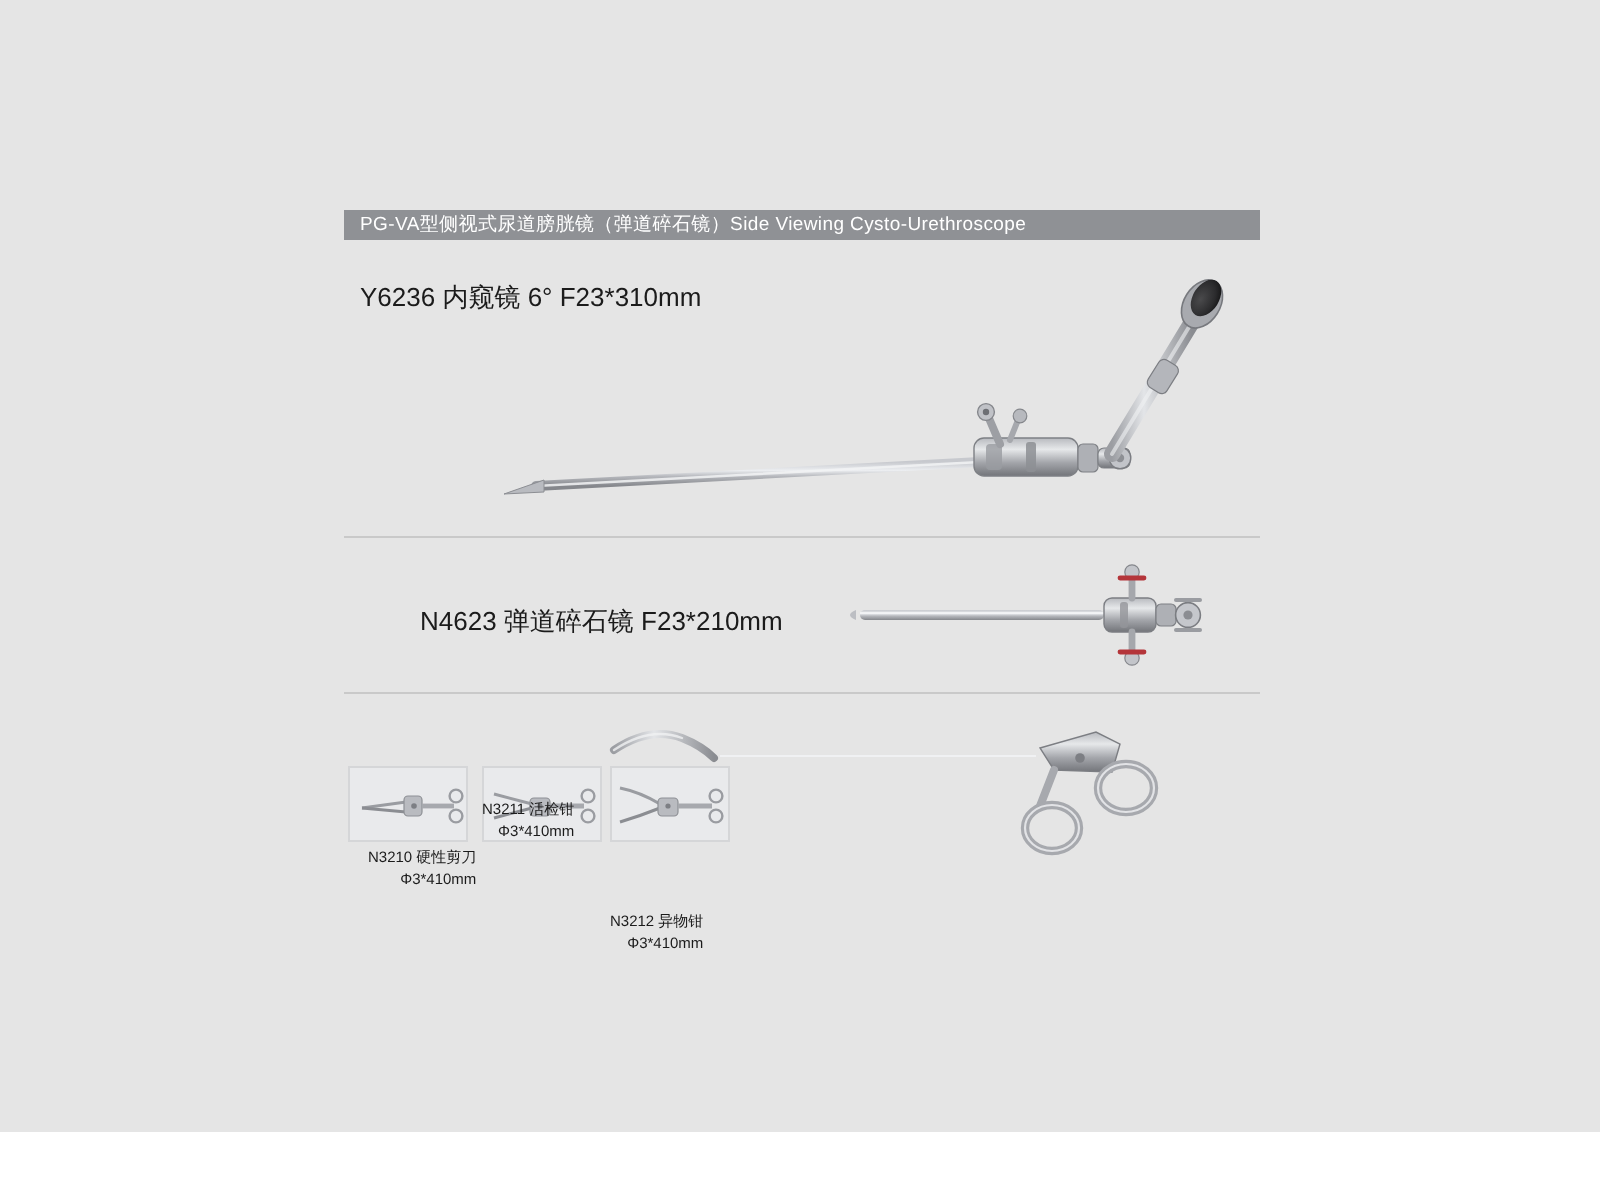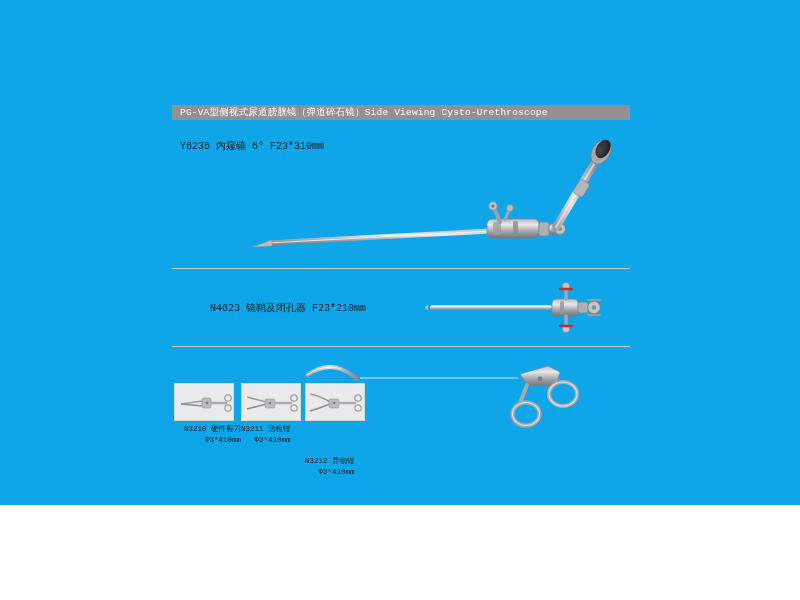--- a/index.html
+++ b/index.html
@@ -13,23 +13,22 @@
     position: relative;
     font-family: "Liberation Sans", sans-serif;
     overflow: hidden;
   }
 
   
   .page {
     position: absolute;
     left: 0; top: 0;
     width: 800px;
-    height: 505px;
-    background: #0ea5e9;
-    font-family: Liberation Mono, monospace;
+    height: 566px;
+    background: #e5e5e5;
   }
 
   
   .title-bar {
     position: absolute;
     left: 172px;
     top: 105px;
     width: 458px;
     height: 15px;
     background: #8f9195;
@@ -49,41 +48,41 @@
     position: absolute;
     height: 1px;
     background: #c9c9c9;
   }
   .rule-1 { left: 172px; top: 268px; width: 458px; }
   .rule-2 { left: 172px; top: 346px; width: 458px; }
 
   
   .label {
     position: absolute;
-    font-size: 10px;
+    font-size: 13px;
     color: #1b1b1b;
     white-space: nowrap;
     line-height: 1.35;
   }
   .label-main { left: 180px; top: 140px; }
   .label-sheath { left: 210px; top: 302px; }
 
   
   .acc-caption {
     position: absolute;
     font-size: 7.5px;
     color: #1b1b1b;
     line-height: 1.45;
     white-space: nowrap;
   }
   .acc-caption .code { display: block; }
   .acc-caption .spec { display: block; text-align: right; }
 
   .cap-1 { left: 184px; top: 424px; }
-  .cap-2 { left: 241px; top: 424px; }
+  .cap-2 { left: 241px; top: 400px; }
   .cap-3 { left: 305px; top: 424px; margin-top: 32px; }
 
   
   .thumb {
     position: absolute;
     width: 58px;
     height: 36px;
     background: #e9eaec;
     border: 1px solid #d5d6d8;
     overflow: hidden;
@@ -111,21 +110,21 @@
 
   <div class="title-bar">
     <span class="title-text">PG-VA型侧视式尿道膀胱镜（弹道碎石镜）Side Viewing Cysto-Urethroscope</span>
   </div>
 
   <div class="rule rule-1"></div>
   <div class="rule rule-2"></div>
 
   <div class="label label-main">Y6236  内窥镜  6°  F23*310mm</div>
 
-  <div class="label label-sheath">N4623  镜鞘及闭孔器  F23*210mm</div>
+  <div class="label label-sheath">N4623  弹道碎石镜  F23*210mm</div>
 
   <div class="thumb thumb-1">
     <svg width="58" height="36" viewBox="0 0 58 36">
       <rect x="0" y="0" width="58" height="36" fill="#e9eaec"></rect>
       <path d="M6 20 L28 17" stroke="#9a9ca1" stroke-width="1.6" fill="none"></path>
       <path d="M6 20 L28 22" stroke="#8b8d92" stroke-width="1.4" fill="none"></path>
       <rect x="27" y="14" width="9" height="10" rx="2" fill="#b9bbc0" stroke="#8e9095" stroke-width="0.6"></rect>
       <path d="M36 19 L52 19" stroke="#a7a9ae" stroke-width="2.4" fill="none"></path>
       <circle cx="53" cy="14" r="3.2" fill="none" stroke="#9a9ca1" stroke-width="1.2"></circle>
       <circle cx="53" cy="24" r="3.2" fill="none" stroke="#9a9ca1" stroke-width="1.2"></circle>

